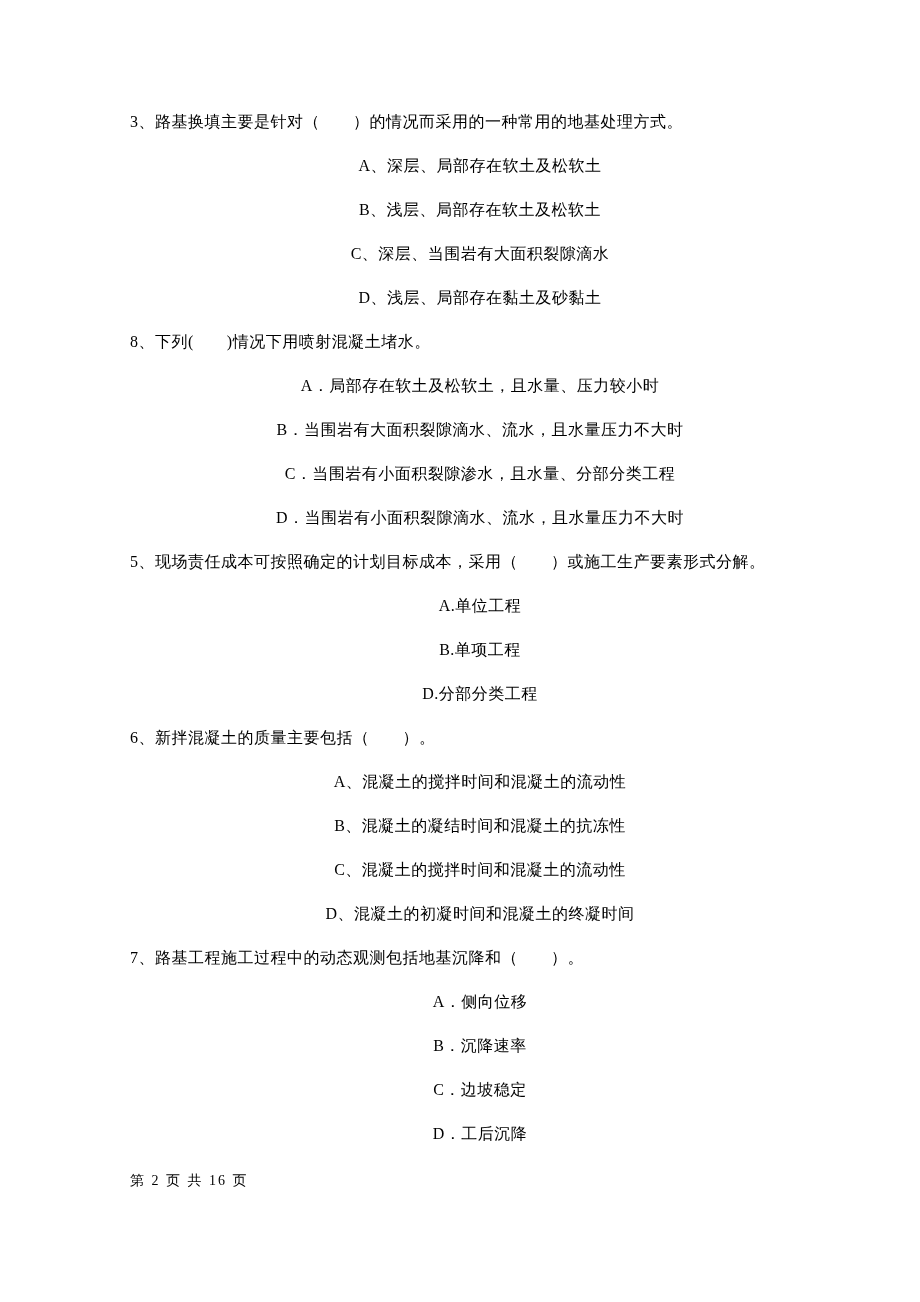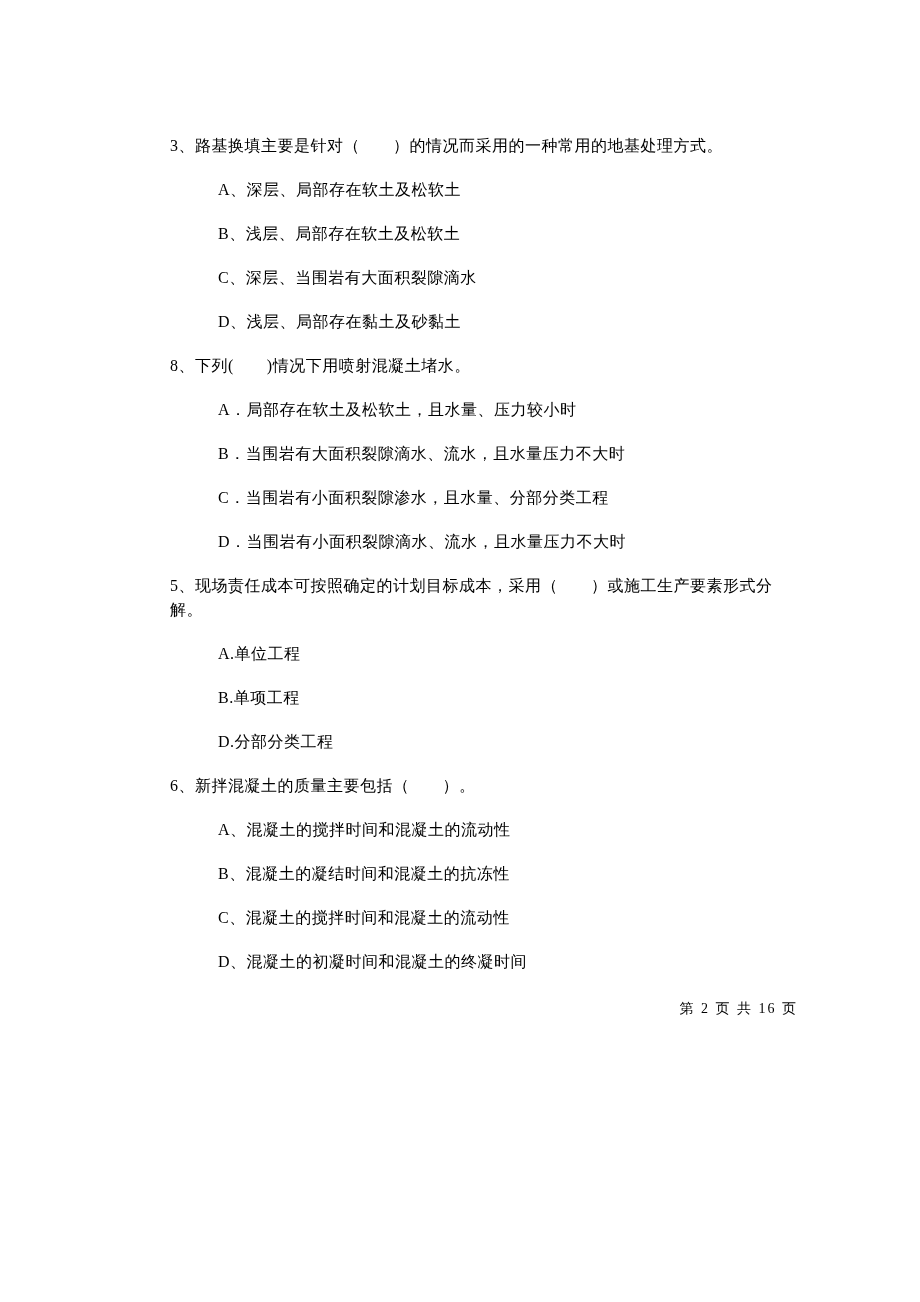--- a/index.html
+++ b/index.html
@@ -1,39 +1,40 @@
 <!DOCTYPE html>
 <html><head>
 <meta charset="utf-8">
 <style>
-  * { margin: 8px; padding: 0; box-sizing: border-box; }
+  * { margin: 0; padding: 0; box-sizing: border-box; }
   html, body { width: 920px; background: #ffffff; }
   body {
     font-family: "SimSun", "宋体", serif;
     font-size: 16px;
     color: #000000;
     line-height: 1.5;
     padding: 110px 130px 30px 130px;
   }
   .question {
     margin-bottom: 20px;
   }
   .q-stem {
     margin-bottom: 20px;
     letter-spacing: 0.5px;
   }
   .options {
     padding-left: 40px;
+    text-align: center;
   }
   .opt {
     margin-bottom: 20px;
     letter-spacing: 0.5px;
   }
   .footer {
-    text-align: right;
+    text-align: left;
     font-size: 14px;
     margin-top: 24px;
     letter-spacing: 2px;
   }
 </style>
 </head>
 <body>
 
 <div>
 
@@ -69,16 +70,25 @@
   <div class="question">
     <div class="q-stem">6、新拌混凝土的质量主要包括（　　）。</div>
     <div class="options">
       <div class="opt">A、混凝土的搅拌时间和混凝土的流动性</div>
       <div class="opt">B、混凝土的凝结时间和混凝土的抗冻性</div>
       <div class="opt">C、混凝土的搅拌时间和混凝土的流动性</div>
       <div class="opt">D、混凝土的初凝时间和混凝土的终凝时间</div>
     </div>
   </div>
 
+  <div class="question">
+    <div class="q-stem">7、路基工程施工过程中的动态观测包括地基沉降和（　　）。</div>
+    <div class="options">
+      <div class="opt">A．侧向位移</div>
+      <div class="opt">B．沉降速率</div>
+      <div class="opt">C．边坡稳定</div>
+      <div class="opt">D．工后沉降</div>
+    </div>
+  </div>
 
 </div>
 
 <div class="footer">第 2 页 共 16 页</div>
 
 </body></html>

